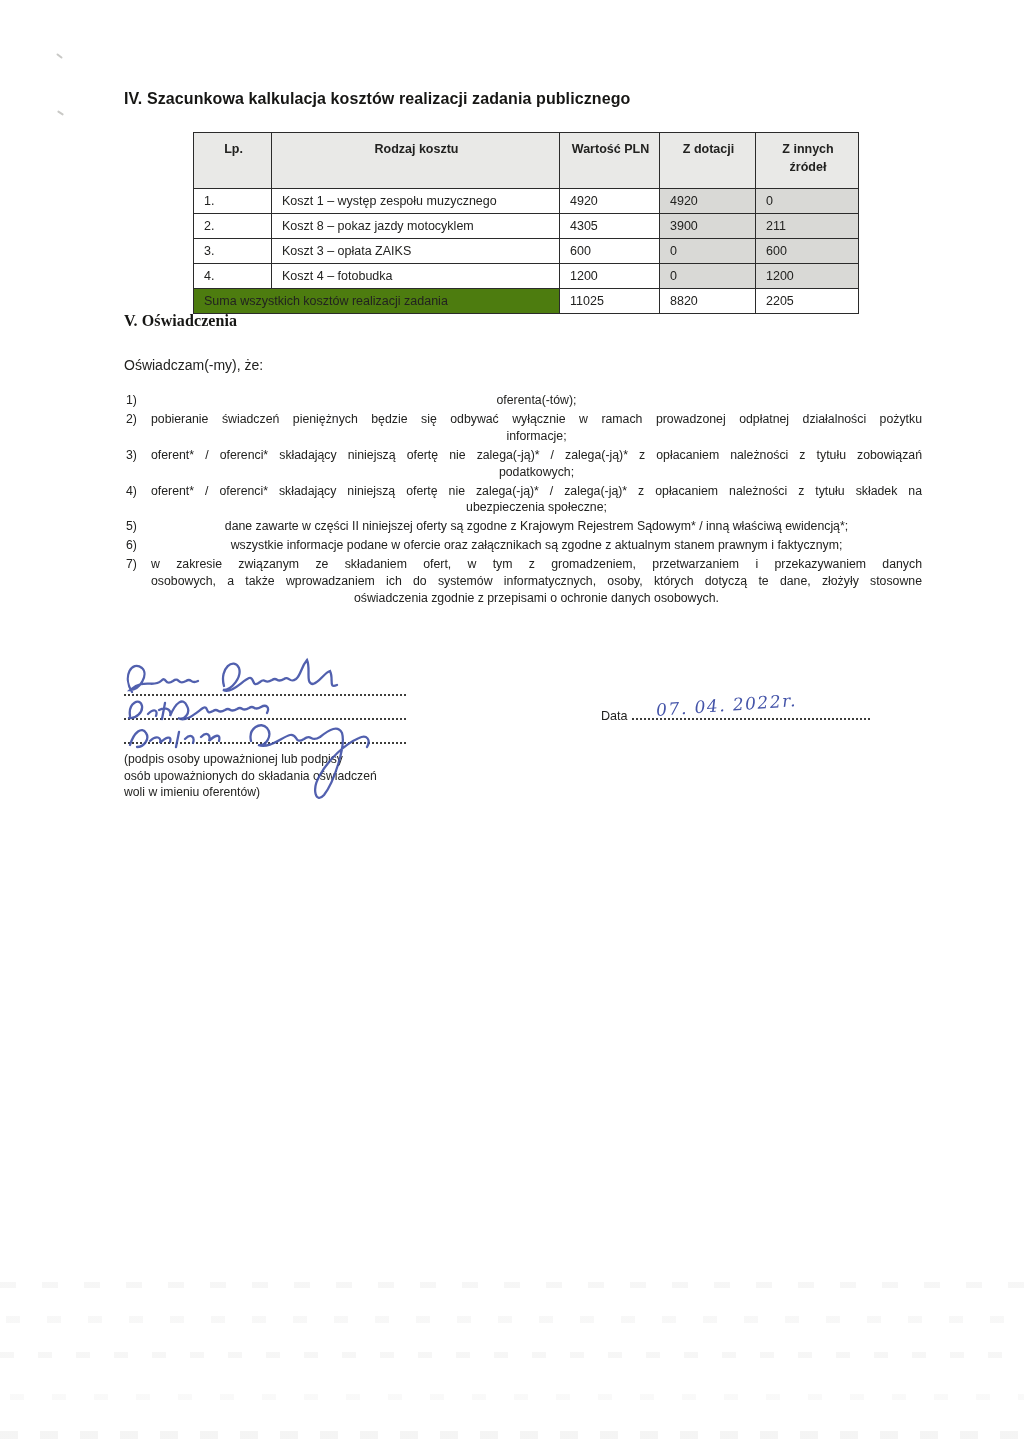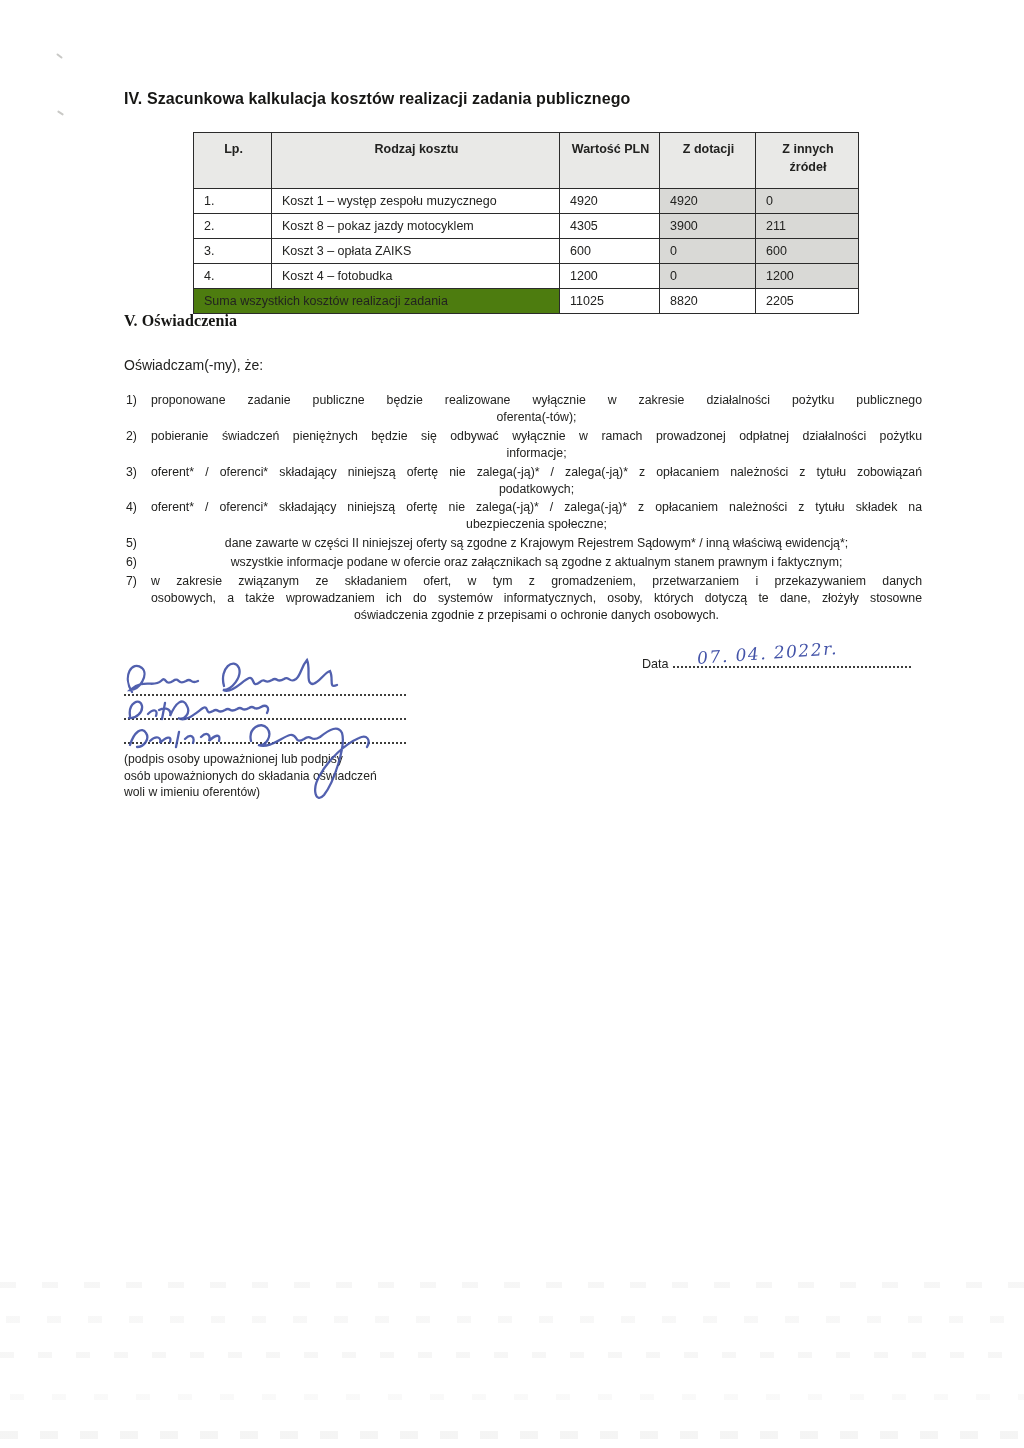--- a/index.html
+++ b/index.html
@@ -70,21 +70,21 @@
   
   .sigblock { position:absolute; left:124px; top:650px; width:300px; }
   .sigline { width:282px; height:22px; border-bottom:2.2px dotted #3d3d3b; }
   .sigline.first { height:44px; }
   .sig-svg { position:absolute; left:-6px; top:-2px; pointer-events:none; }
   .caption {
     margin-top:7px; font-size:12.2px; line-height:16.5px; color:#232321;
   }
 
   
-  .dateblock { position:absolute; left:601px; top:652px; font-size:12.6px; color:#222220;margin-left:41px; }
+  .dateblock { position:absolute; left:601px; top:704px; font-size:12.6px; color:#222220; }
   .date-dots { display:inline-block; width:238px; height:14px; border-bottom:2.2px dotted #3d3d3b; margin-left:4px; }
   .hand {
     position:absolute; left:55px; top:-9px;
     font-family:"DejaVu Serif", serif; font-style:italic;
     font-size:17px; letter-spacing:1.5px;
     color:#4353a8; transform:rotate(-4deg);
     white-space:nowrap;
   }
 </style>
 </head>
@@ -152,21 +152,20 @@
     </tbody>
   </table>
 
   <div id="title-v" class="title">V. Oświadczenia</div>
 
   <div class="intro">Oświadczam(-my), że:</div>
 
   <div class="list">
     <div class="item">
       <span class="num">1)</span>
-      <div class="ln j">proponowane zadanie publiczne będzie realizowane wyłącznie w zakresie działalności pożytku publicznego</div>
       <div class="ln">oferenta(-tów);</div>
     </div>
     <div class="item">
       <span class="num">2)</span>
       <div class="ln j">pobieranie świadczeń pieniężnych będzie się odbywać wyłącznie w ramach prowadzonej odpłatnej działalności pożytku</div>
       <div class="ln">informacje;</div>
     </div>
     <div class="item">
       <span class="num">3)</span>
       <div class="ln j">oferent* / oferenci* składający niniejszą ofertę nie zalega(-ją)* / zalega(-ją)* z opłacaniem należności z tytułu zobowiązań</div>

